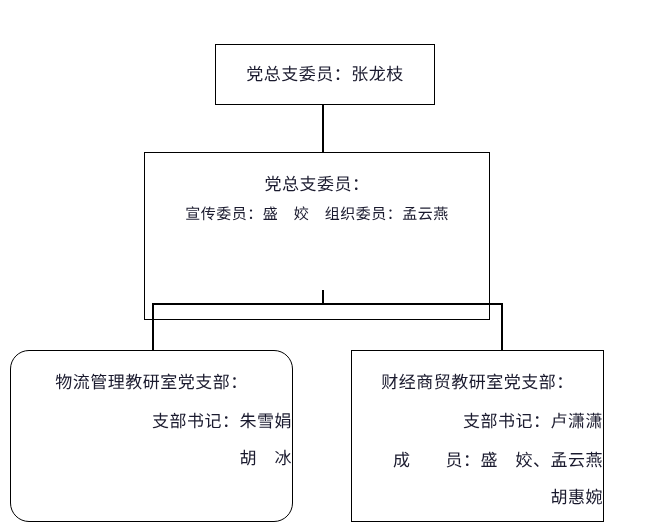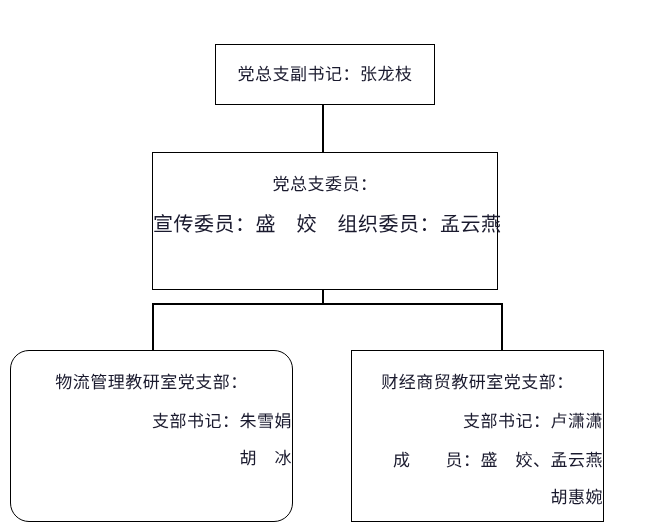--- a/index.html
+++ b/index.html
@@ -43,32 +43,32 @@
     width: 220px;
     height: 61px;
   }
   #box-deputy-secretary .line {
     margin-top: 21px;
     font-size: 17px;
   }
 
   
   #box-committee {
-    left: 152px;
+    left: 144px;
     top: 152px;
     width: 346px;
-    height: 138px;
+    height: 168px;
   }
   #box-committee .title-line {
     margin-top: 23px;
     font-size: 17px;
   }
   #box-committee .member-row {
-    margin-top: 21px;
-    font-size: 20px;
+    margin-top: 14px;
+    font-size: 15px;
   }
 
   
   .branch-box {
     top: 350px;
     height: 172px;
     text-align: left;
   }
   #box-branch-logistics {
     left: 10px;
@@ -133,21 +133,21 @@
     top: 303px;
     height: 48px;
   }
 </style>
 </head>
 <body>
 
 <div id="org-chart">
 
   <div class="box" id="box-deputy-secretary">
-    <span class="line">党总支副书记：张龙枝</span>
+    <span class="line">党总支委员：张龙枝</span>
   </div>
 
   <div class="conn conn-v" id="conn-top-stem"></div>
 
   <div class="box" id="box-committee">
     <span class="line title-line">党总支委员：</span>
     <span class="line member-row">宣传委员：盛　姣　组织委员：孟云燕</span>
   </div>
 
   <div class="conn conn-v" id="conn-mid-stem"></div>

